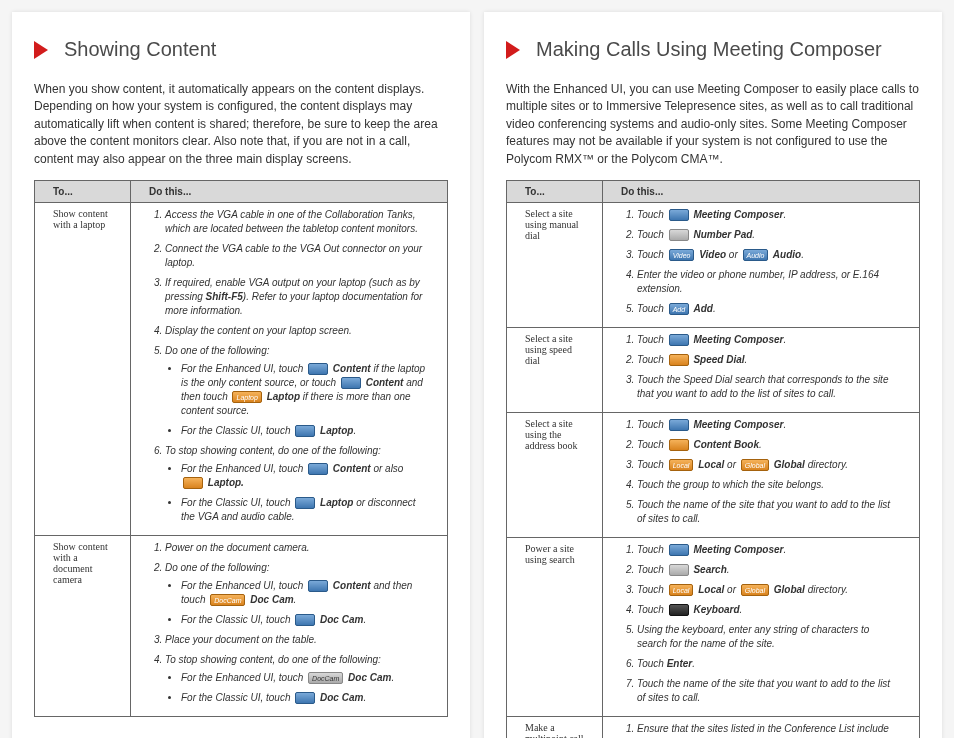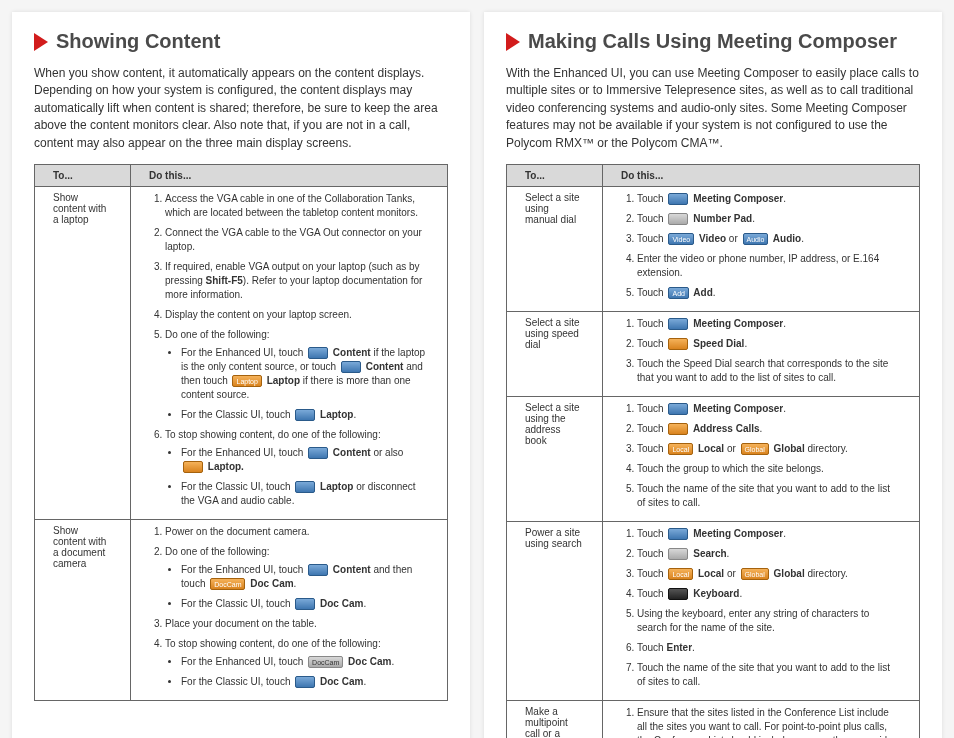--- a/index.html
+++ b/index.html
@@ -27,22 +27,22 @@
     margin-bottom: 12px;
   }
   .arrow-icon {
     width: 0; height: 0;
     border-top: 9px solid transparent;
     border-bottom: 9px solid transparent;
     border-left: 14px solid #d21c1c;
   }
   h1 {
     font-size: 20px;
-    font-weight: 700;
-    margin: 0;
+    font-weight: 400;
+    margin: 8px;
     color: #4a4a4a;
   }
   .intro {
     font-size: 12px;
     line-height: 1.45;
     margin: 0 0 12px 0;
     color: #333;
   }
   table {
     width: 100%;
@@ -53,24 +53,25 @@
     border: 1px solid #666;
     padding: 5px 18px;
     vertical-align: top;
     text-align: left;
   }
   th {
     background: #d9d9d9;
     font-weight: bold;
     font-size: 10px;
   }
-  td.to-col { width: 96px; }
+  td.to-col { width: 96px; font-family: Liberation Serif, serif; }
   ol {
     margin: 0;
     padding-left: 16px;
+    font-style: italic;
   }
   ol li {
     margin-bottom: 6px;
     line-height: 1.4;
   }
   ul {
     margin: 4px 0 6px 0;
     padding-left: 16px;
     list-style-type: disc;
   }
@@ -231,21 +232,21 @@
             <li><span>Touch </span><span class="btn orange"></span><span class="bold"> Speed Dial</span><span>.</span></li>
             <li>Touch the Speed Dial search that corresponds to the site that you want to add to the list of sites to call.</li>
           </ol>
         </td>
       </tr>
       <tr>
         <td class="to-col">Select a site using the address book</td>
         <td>
           <ol>
             <li><span>Touch </span><span class="btn"></span><span class="bold"> Meeting Composer</span><span>.</span></li>
-            <li><span>Touch </span><span class="btn orange"></span><span class="bold"> Address Calls</span><span>.</span></li>
+            <li><span>Touch </span><span class="btn orange"></span><span class="bold"> Content Book</span><span>.</span></li>
             <li><span>Touch </span><span class="btn orange">Local</span><span class="bold"> Local</span><span> or </span><span class="btn orange">Global</span><span class="bold"> Global</span><span> directory.</span></li>
             <li>Touch the group to which the site belongs.</li>
             <li>Touch the name of the site that you want to add to the list of sites to call.</li>
           </ol>
         </td>
       </tr>
       <tr>
         <td class="to-col">Power a site using search</td>
         <td>
           <ol>

